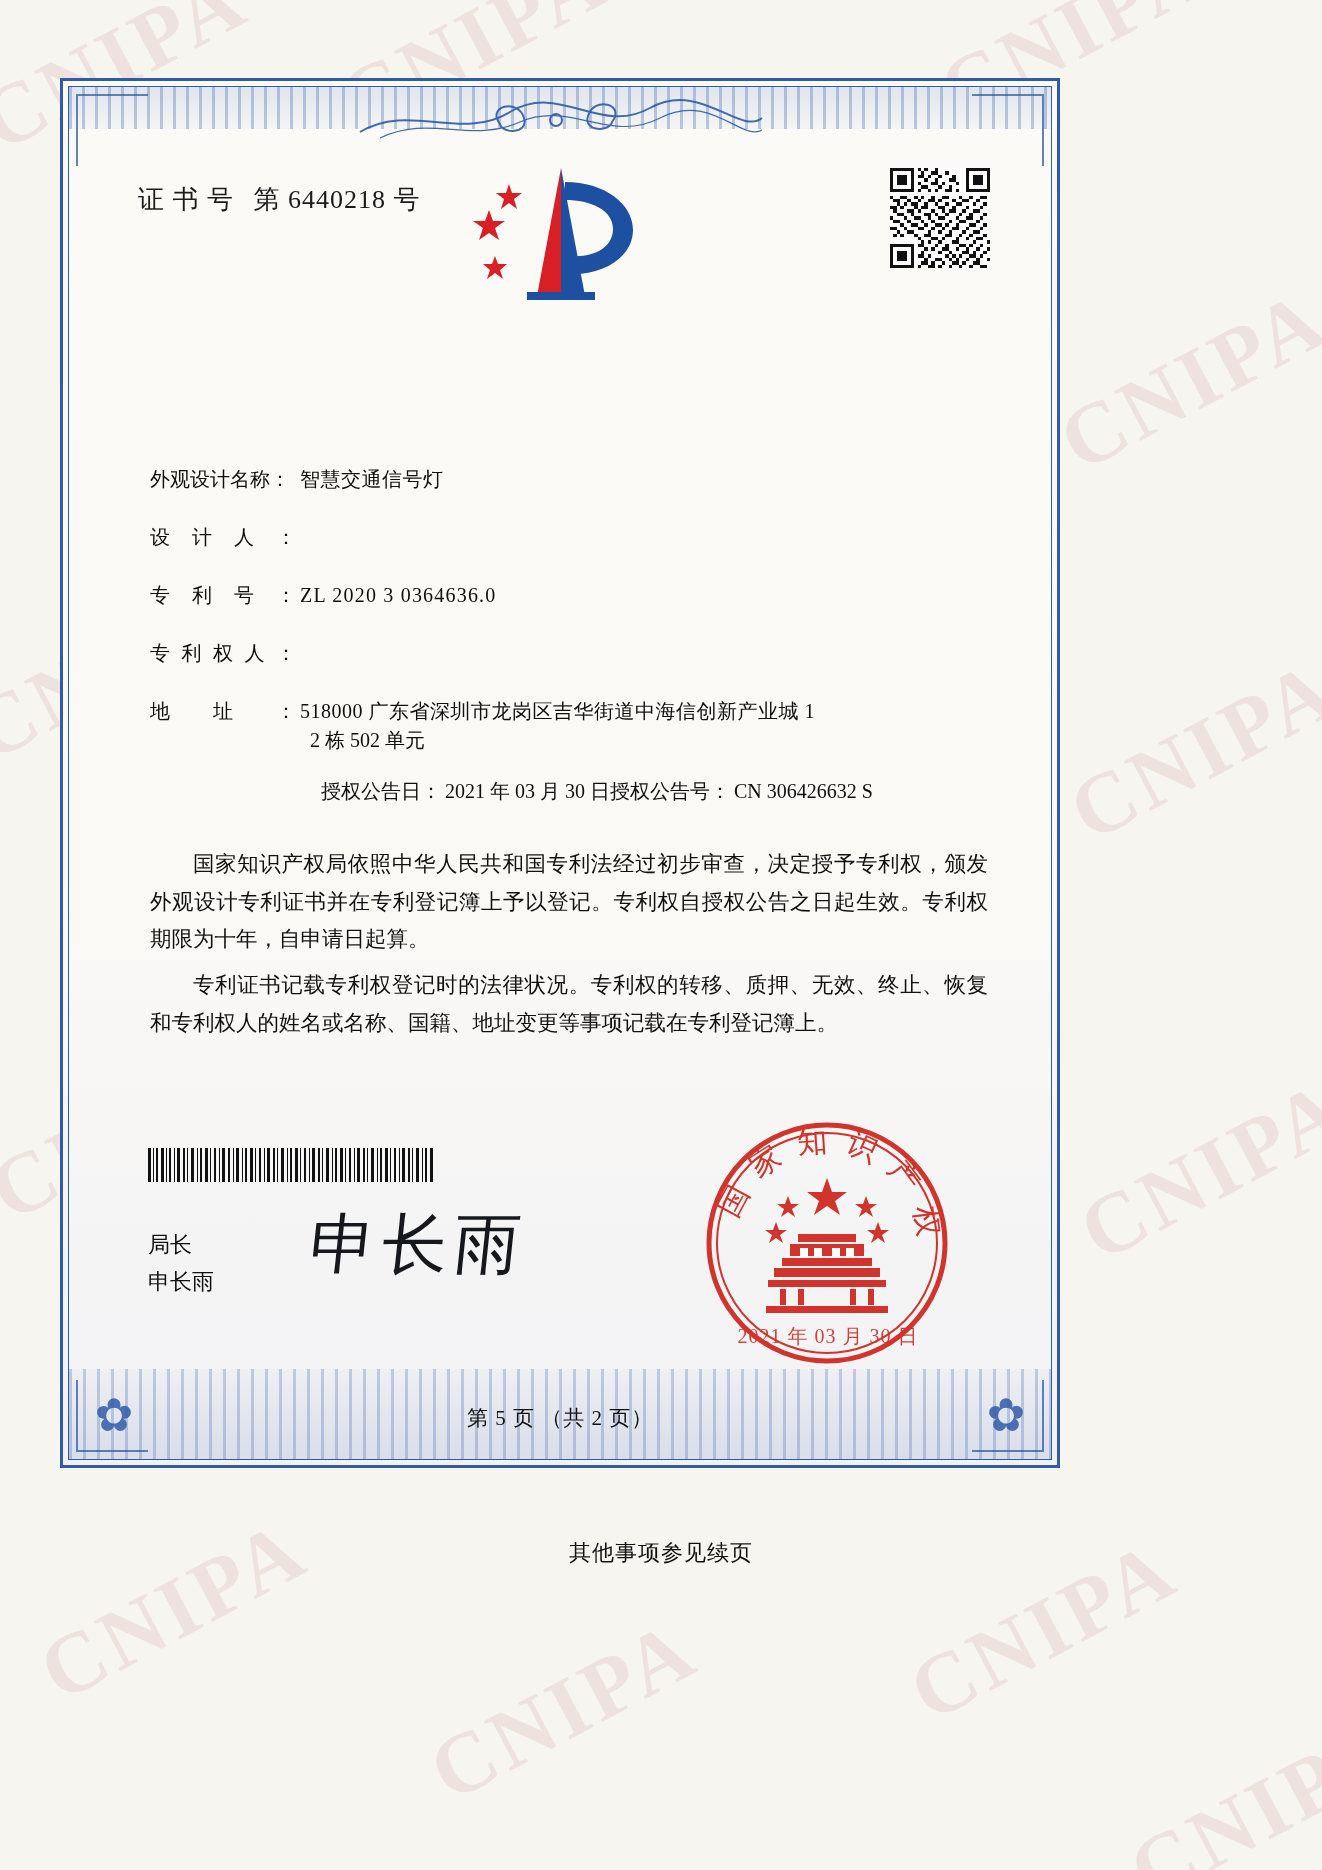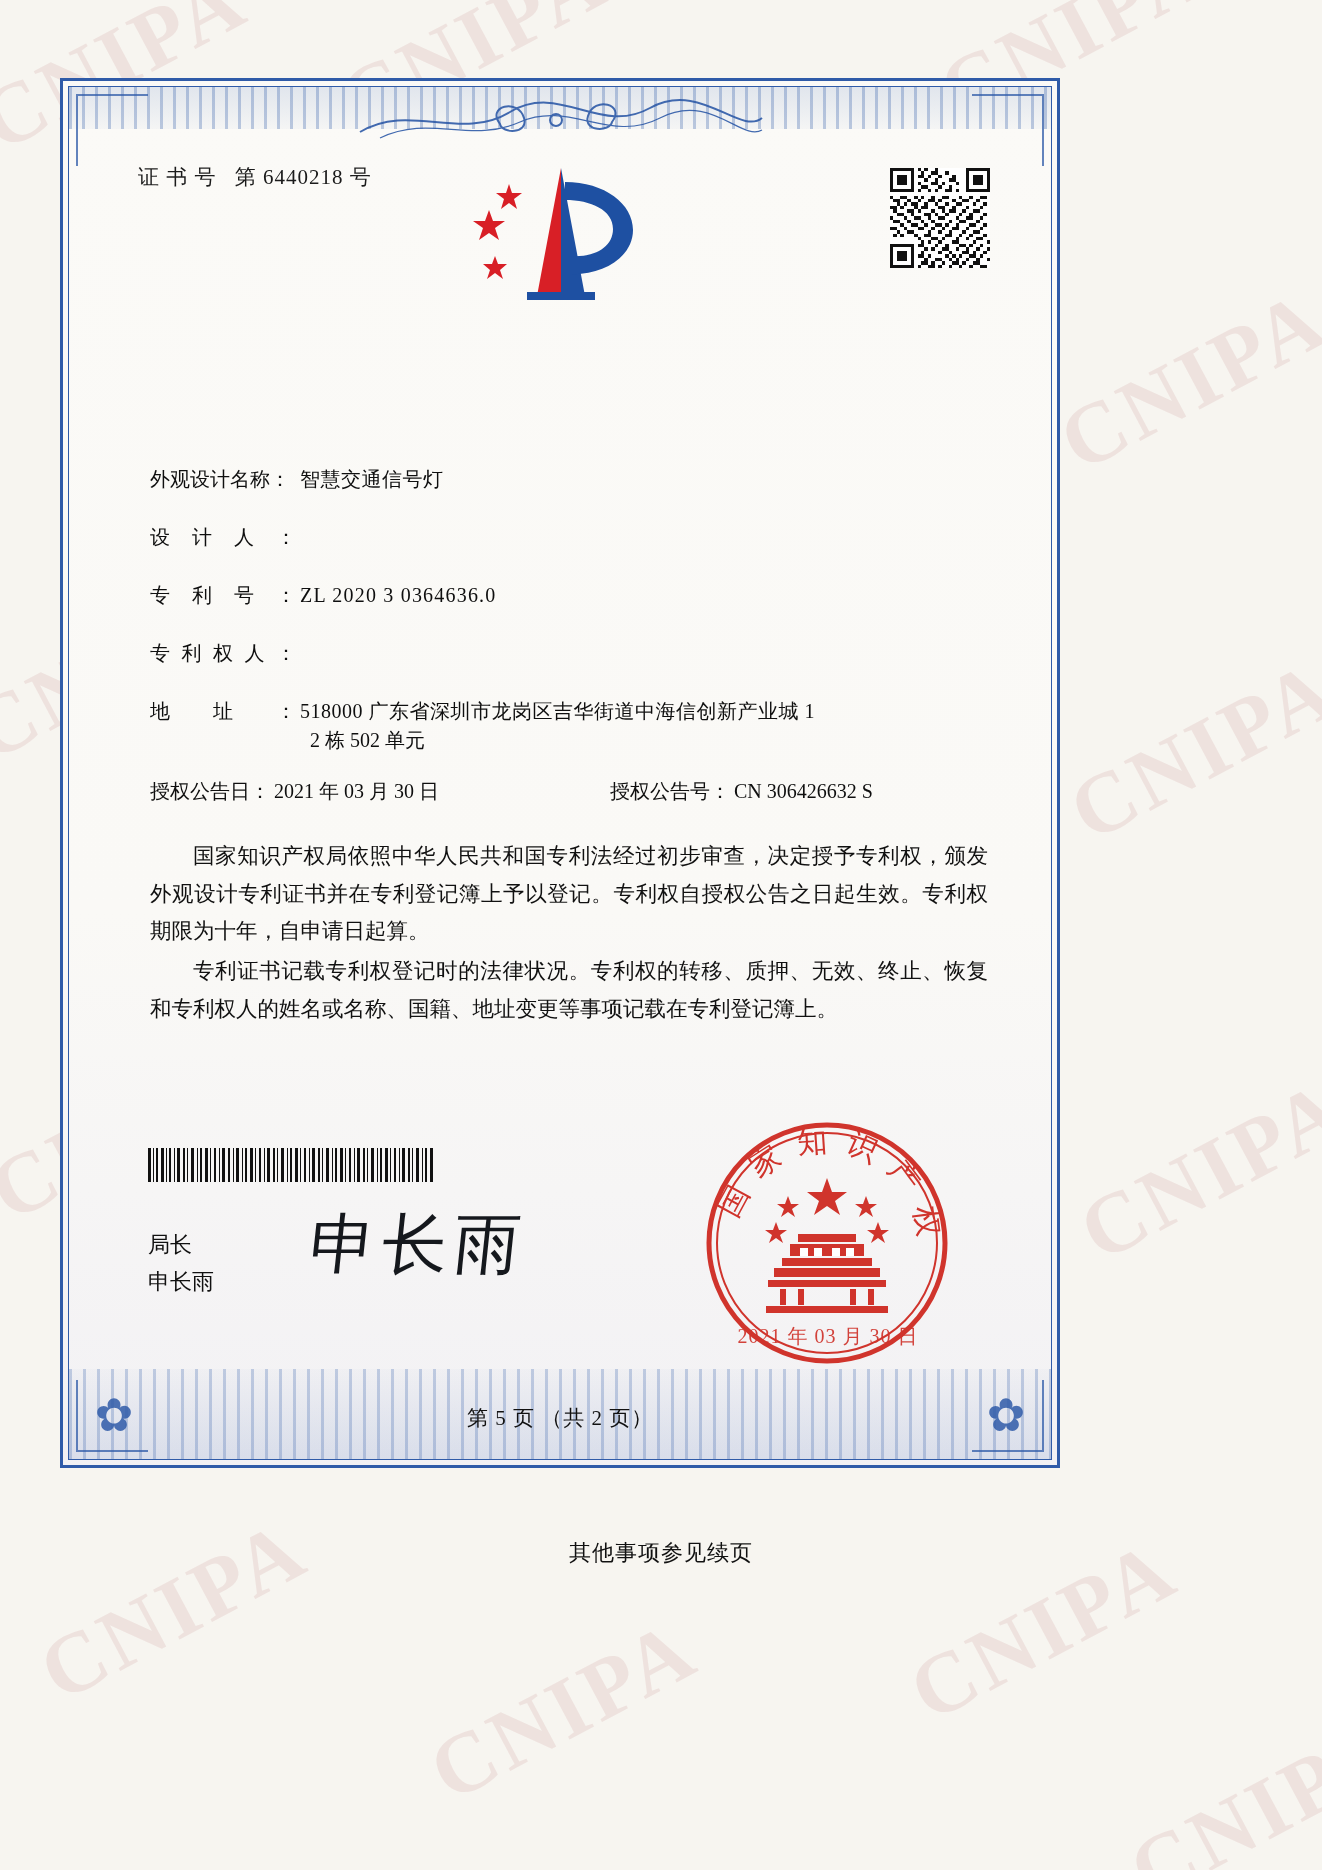--- a/index.html
+++ b/index.html
@@ -115,22 +115,22 @@
     top: 60px;
     bottom: 0;
     padding: 0 58px;
     box-sizing: border-box;
     z-index: 3;
   }
 
   .cert-no {
     position: absolute;
     left: 78px;
-    top: 25px;
-    font-size: 21px;
+    top: 44px;
+    font-size: 26px;
     color: #1b1b1b;
     letter-spacing: 1px;
   }
 
   .qr {
     position: absolute;
     right: 70px;
     top: 30px;
     width: 100px;
     height: 100px;
@@ -192,34 +192,34 @@
   .f-value.mono-ish { letter-spacing: 1.2px; }
   .addr-second {
     margin-left: 160px;
     margin-top: 6px;
   }
   .row-two-col {
     display: flex;
     align-items: baseline;
     margin-bottom: 18px;
   }
-  .col-a { width: 460px; display: flex; }
+  .col-a { width: 460px; display: flex; justify-content: flex-end; }
   .col-b { display: flex; }
 
   .para {
     position: absolute;
     left: 90px;
     right: 72px;
     top: 700px;
     font-size: 21.5px;
     line-height: 1.75;
     color: #111;
     text-align: justify;
   }
-  .para p { margin: 0 0 2px 0; text-indent: 2em; }
+  .para p { margin: 8px 0 2px 0; text-indent: 2em; }
 
   
   .barcode {
     position: absolute;
     left: 88px;
     top: 1010px;
     width: 290px;
     height: 34px;
   }
   .sig-block {

